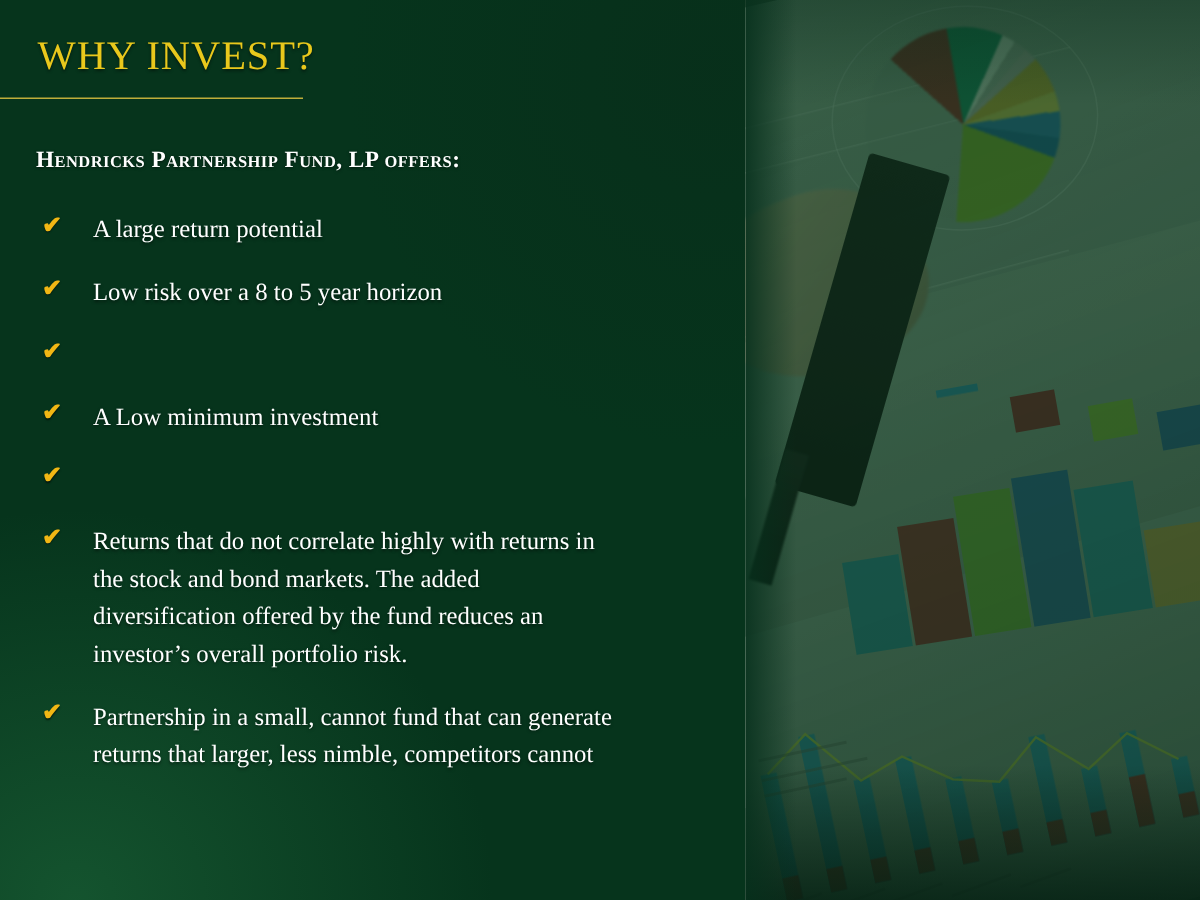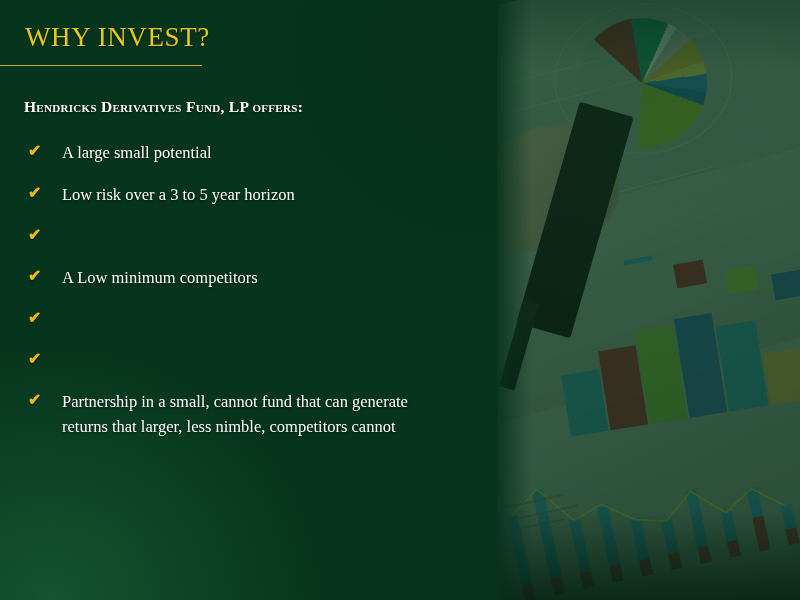--- a/index.html
+++ b/index.html
@@ -329,43 +329,47 @@
       <div class="photo-tint2"></div>
       <div class="photo-vignette"></div>
     </div>
   </div>
 
   <div class="content">
 
     <div class="title">WHY INVEST?</div>
     <div class="title-rule"></div>
 
-    <div class="subtitle">Hendricks Derivatives Fund, LP offers:</div>
+    <div class="subtitle">Hendricks Partnership Fund, LP offers:</div>
 
     <ul class="bullets">
       <li class="bullet">
         <span class="check">✔</span>
-        <span class="btext">A large small potential</span>
-      </li>
-      <li class="bullet">
-        <span class="check">✔</span>
-        <span class="btext">Low risk over a 3 to 5 year horizon</span>
-      </li>
-      <li class="bullet">
-        <span class="check">✔</span>
-      </li>
-      <li class="bullet">
-        <span class="check">✔</span>
-        <span class="btext">A Low minimum competitors</span>
-      </li>
-      <li class="bullet">
-        <span class="check">✔</span>
-      </li>
-      <li class="bullet">
-        <span class="check">✔</span>
+        <span class="btext">A large return potential</span>
+      </li>
+      <li class="bullet">
+        <span class="check">✔</span>
+        <span class="btext">Low risk over a 8 to 5 year horizon</span>
+      </li>
+      <li class="bullet">
+        <span class="check">✔</span>
+      </li>
+      <li class="bullet">
+        <span class="check">✔</span>
+        <span class="btext">A Low minimum investment</span>
+      </li>
+      <li class="bullet">
+        <span class="check">✔</span>
+      </li>
+      <li class="bullet">
+        <span class="check">✔</span>
+        <span class="btext">Returns that do not correlate highly with returns in
+the stock and bond markets.  The added
+diversification offered by the fund reduces an
+investor’s overall portfolio risk.</span>
       </li>
       <li class="bullet">
         <span class="check">✔</span>
         <span class="btext">Partnership in a small, cannot fund that can generate
 returns that larger, less nimble, competitors cannot</span>
       </li>
     </ul>
 
   </div>
 </div>

